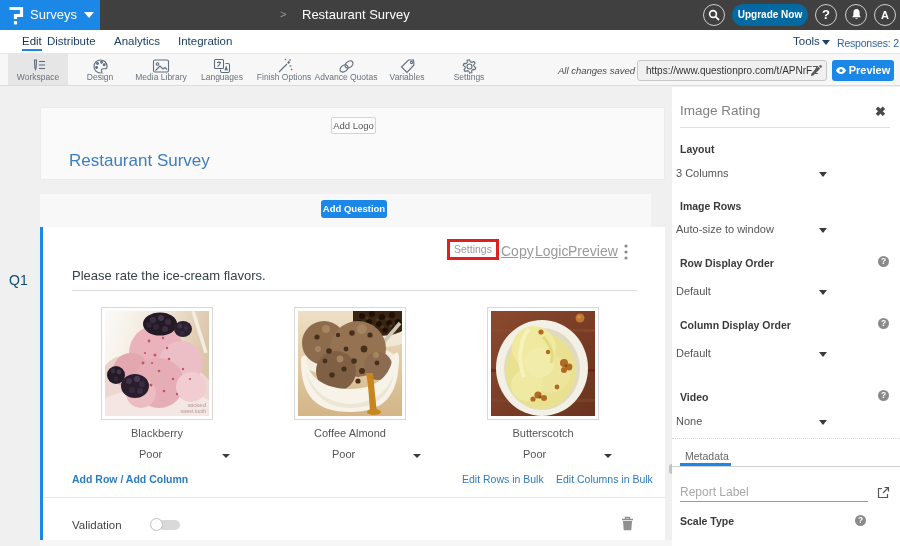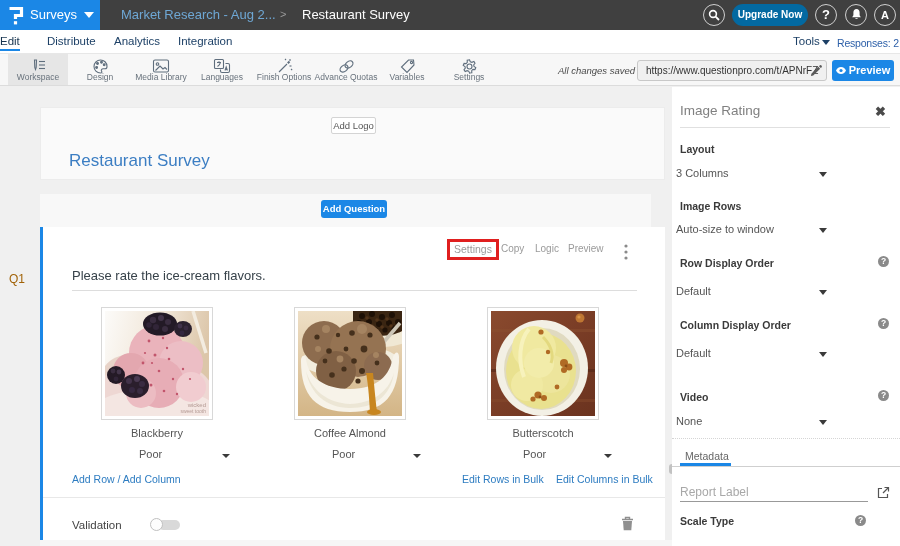--- a/index.html
+++ b/index.html
@@ -28,23 +28,23 @@
   .titem svg { margin-top:4px; }
   #t-sel { position:absolute; left:8px; top:0; width:60px; height:31px; background:#e6e6e6; }
 
   
   #card1 { position:absolute; left:40px; top:107px; width:625px; height:73px; background:#fafafa; border:1px solid #ececec; }
   #addlogo { position:absolute; left:290px; top:9px; width:45px; height:17px; background:#fff; border:1px solid #d4d4d4; border-radius:2px; font-size:9.5px; color:#555; text-align:center; line-height:15px; }
   #rtitle { position:absolute; left:28px; top:43px; font-size:17px; color:#3c7ec3; }
   #card2 { position:absolute; left:40px; top:194px; width:611px; height:346px; background:#f8f8f8; }
   #addq { position:absolute; left:281px; top:6px; width:66px; white-space:nowrap; height:18px; background:#1b87e6; border-radius:3px; color:#fff; font-size:9.5px; font-weight:bold; text-align:center; line-height:18px; }
   #qblock { position:absolute; left:0px; top:33px; width:625px; height:313px; background:#ffffff; border-left:3px solid #1b87e6; }
-  #q1lbl { position:absolute; left:9px; top:272px; font-size:12px; color:#a16207; }
-
-  .qlink { position:absolute; top:16px; font-size:10px; color:#9a9a9a; }
+  #q1lbl { position:absolute; left:9px; top:272px; font-size:14px; color:#0c4a6e; }
+
+  .qlink { position:absolute; top:16px; font-size:14px; color:#9a9a9a;text-decoration:underline; }
   #setbox { position:absolute; left:404px; top:12px; width:52px; height:21px; border:3px solid #e01f1f; }
   #setbox span { display:block; text-align:center; font-size:10.5px; color:#9a9a9a; margin-top:1px; }
   #qtext { position:absolute; left:29px; top:41px; font-size:13px; color:#37424a; }
   #qunderline { position:absolute; left:29px; top:63px; width:565px; height:1px; background:#dddddd; }
 
   .imgframe { position:absolute; top:80px; width:112px; height:113px; background:#fff; border:1px solid #d8d8d8; padding:3px; }
   .imglabel { position:absolute; top:200px; width:112px; text-align:center; font-size:11px; color:#555; }
   .poortxt { position:absolute; top:221px; font-size:11px; color:#555; }
   .pooraro { position:absolute; top:227px; width:0; height:0; border-left:4px solid transparent; border-right:4px solid transparent; border-top:4.5px solid #3a3a3a; }
   .blink { font-size:10.5px; color:#2d7cc1; }
@@ -68,38 +68,37 @@
 
   <div id="topbar">
     <div id="logo">
       <svg style="position:absolute; left:7px; top:6px;" width="18" height="19" viewBox="0 0 18 19">
           <path d="M2.5 2.5 L14.5 2.5 L14.5 9.5 L8.5 9.5 L8.5 13" fill="none" stroke="#fff" stroke-width="3.2"></path>
           <rect x="6.9" y="15.2" width="3.2" height="3.2" fill="#fff"></rect>
         </svg>
         <span class="s">Surveys</span>
         <span class="car"></span>
     </div>
-    <span class="bc1">Market Research - Aug 2...</span>
     <span class="bc-sep">&gt;</span>
     <span class="bc2">Restaurant Survey</span>
     <div class="circ" style="left:703px;"><svg width="12" height="12" style="margin-top:4px" viewBox="0 0 12 12">
           <circle cx="5" cy="5" r="3.4" fill="none" stroke="#fff" stroke-width="1.6"></circle>
           <line x1="7.6" y1="7.6" x2="11" y2="11" stroke="#fff" stroke-width="1.8"></line>
         </svg></div>
     <div id="upgrade">Upgrade Now</div>
     <div class="circ" style="left:815px; font-size:13px; font-weight:bold; line-height:20px;">?</div>
     <div class="circ" style="left:845px;"><svg width="13" height="13" style="margin-top:3px" viewBox="0 0 13 13">
           <path d="M6.5 1 C4.6 1 3.4 2.4 3.4 4.4 L3.4 7.2 L2.2 9.3 L10.8 9.3 L9.6 7.2 L9.6 4.4 C9.6 2.4 8.4 1 6.5 1 Z" fill="#fff"></path>
           <path d="M5.2 10.2 A1.4 1.4 0 0 0 7.8 10.2 Z" fill="#fff"></path>
         </svg></div>
     <div class="circ" style="left:874px; font-size:11px; font-weight:bold; line-height:20px;">A</div>
   </div>
 
   <div id="nav2">
-    <span style="left:0; color:#17344f; border-bottom:2px solid #1b87e6; padding-bottom:2px;">Edit</span>
+    <span style="left:22px; color:#17344f; border-bottom:2px solid #1b87e6; padding-bottom:2px;">Edit</span>
     <span style="left:47px;">Distribute</span>
     <span style="left:114px;">Analytics</span>
     <span style="left:178px;">Integration</span>
     <span style="left:793px;">Tools <span style="display:inline-block; margin-left:2px; width:0; height:0; border-left:4px solid transparent; border-right:4px solid transparent; border-top:5px solid #1d4066; vertical-align:2px;"></span></span>
     <span style="left:837px; color:#2c5fa8; font-size:10.5px; top:7px; letter-spacing:-0.2px;">Responses: 2</span>
   </div>
 
   <div id="toolbar">
     <div id="t-sel"></div>
     <div class="titem" style="left:13px; width:50px;"><svg width="17" height="17" viewBox="0 0 17 17" fill="none" stroke="#5f6e7d" stroke-width="1.1">
@@ -362,21 +361,21 @@
       </svg></div>
       <div class="imglabel" style="left:58px;">Blackberry</div>
       <div class="imglabel" style="left:251px;">Coffee Almond</div>
       <div class="imglabel" style="left:444px;">Butterscotch</div>
       <span class="poortxt" style="left:96px;">Poor</span>
       <span class="poortxt" style="left:289px;">Poor</span>
       <span class="poortxt" style="left:480px;">Poor</span>
       <div class="pooraro" style="left:179px;"></div>
       <div class="pooraro" style="left:370px;"></div>
       <div class="pooraro" style="left:561px;"></div>
-      <span class="blink" style="position:absolute; left:29px; top:246px;">Add Row / Add Column</span>
+      <span class="blink" style="position:absolute; left:29px; top:246px;font-weight:bold;">Add Row / Add Column</span>
       <span class="blink" style="position:absolute; left:419px; top:246px;">Edit Rows in Bulk</span>
       <span class="blink" style="position:absolute; left:513px; top:246px;">Edit Columns in Bulk</span>
       <div id="sep2"></div>
       <span id="valrow">Validation</span>
       <div id="toggle">
           <div class="track"></div>
           <div class="knob"></div>
         </div>
       <svg style="position:absolute; left:578px; top:289px;" width="13" height="15" viewBox="0 0 13 15">
           <path d="M1 3.5 L12 3.5 M4.5 3 L4.5 1.5 L8.5 1.5 L8.5 3" fill="none" stroke="#8f8f8f" stroke-width="1.4"></path>

